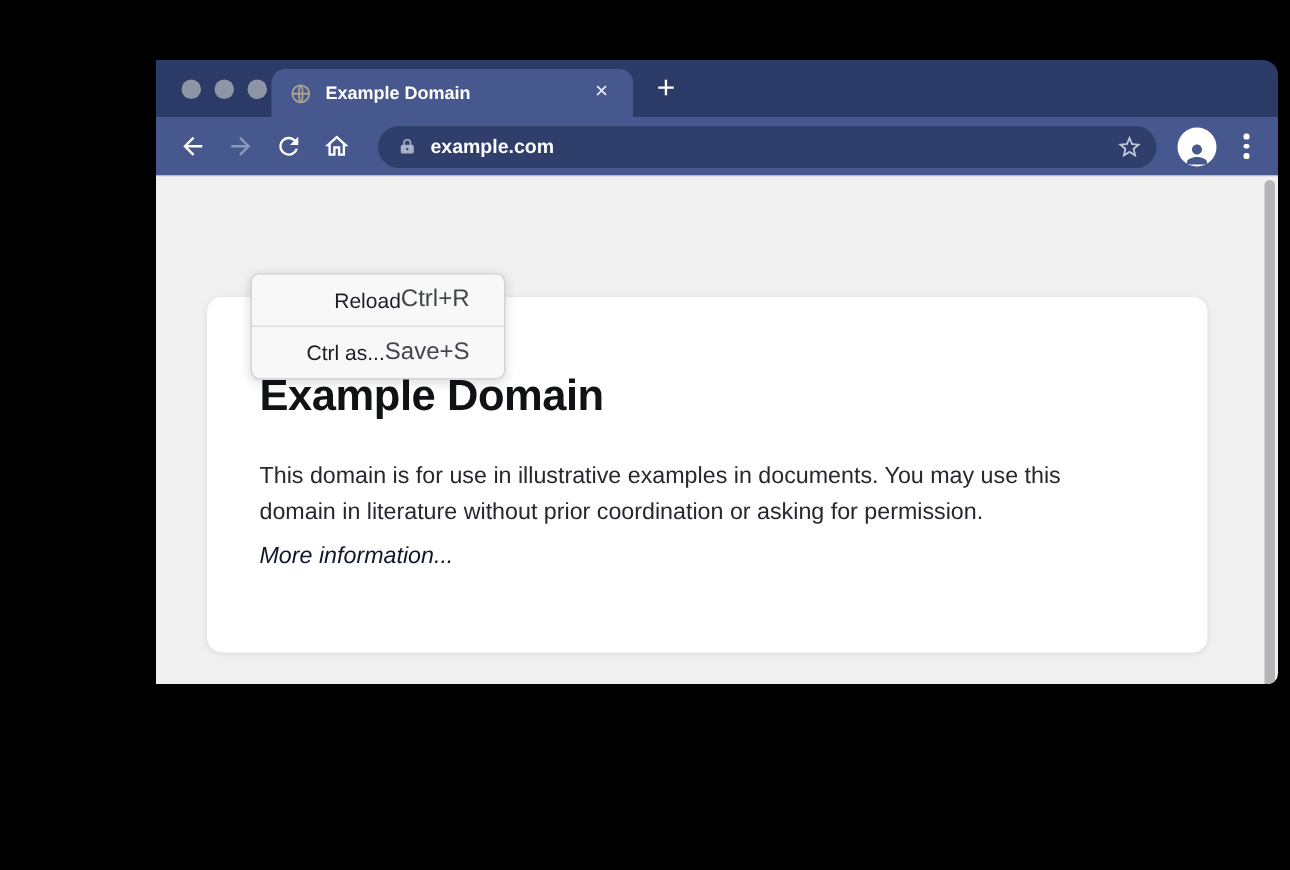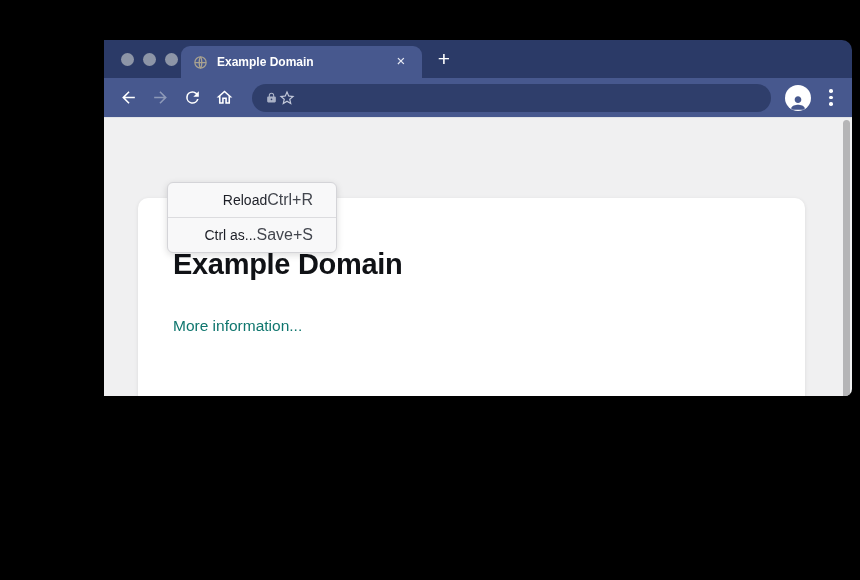--- a/index.html
+++ b/index.html
@@ -2,21 +2,21 @@
 <html><head>
 <meta charset="utf-8">
 <style>
   html,body{margin:0;padding:0;}
   body{
     width:860px;height:580px;background:#000;position:relative;overflow:hidden;
     font-family:"Liberation Sans", sans-serif;
     -webkit-font-smoothing:antialiased;
   }
   .window{
-    position:absolute;left:56px;top:40px;width:748px;height:356px;
+    position:absolute;left:56px;top:40px;width:748px;height:416px;
     border-radius:10px 10px 7px 7px;overflow:hidden;
     box-shadow:0 10px 30px rgba(0,0,0,.5);
     display:flex;flex-direction:column;padding-left:48px;
   }
   
   .tabstrip{position:relative;height:38px;background:#2b3a67;flex:none;}
   .traffic{position:absolute;left:17px;top:13px;display:flex;gap:9px;}
   .traffic i{width:13px;height:13px;border-radius:50%;background:#8d95a7;display:block;}
   .tab{
     position:absolute;left:77px;top:6px;width:241px;height:32px;
@@ -55,22 +55,22 @@
   .menu-dots i{width:3.5px;height:3.5px;border-radius:50%;background:#fff;display:block;}
   
   .content{position:relative;flex:1;background:#f0f0f1;border-top:1px solid #e2e4e8;}
   .card{
     position:absolute;left:34px;top:80px;width:667px;height:237px;background:#fff;
     border-radius:10px;box-shadow:0 1px 4px rgba(0,0,0,.09);
     padding:50px 60px 0 35px;box-sizing:border-box;
   }
   .h1{font-size:29px;font-weight:700;color:#101216;letter-spacing:-.3px;margin:0;}
   .body-text{margin:25px 0 0 0;font-size:15.5px;line-height:24px;color:#26282e;width:588px;}
-  .more-link{display:inline-block;margin-top:36px;font-size:15.5px;color:#0f766e;
-    text-decoration:none;}
+  .more-link{display:inline-block;margin-top:8px;font-size:15.5px;color:#0f172a;
+    text-decoration:none;font-style:italic;}
   
   .ctxmenu{
     position:absolute;left:63px;top:64px;width:170px;background:#f8f8f9;
     border:1px solid #d4d4d8;border-radius:6px;box-shadow:0 2px 7px rgba(0,0,0,.14);
     overflow:hidden;z-index:5;box-sizing:border-box;
   }
   .ctx-row{height:34px;display:flex;align-items:center;justify-content:flex-end;
     padding:0 23px 0 26px;}
   .ctx-label{font-size:14px;color:#1c1e26;}
   .ctx-short{font-size:16px;color:#43464e;}
@@ -123,20 +123,21 @@
       <svg viewBox="0 0 24 24" fill="#ffffff">
           <path d="M12 5.69l5 4.5V18h-2v-6H9v6H7v-7.81l5-4.5M12 3L2 12h3v8h6v-6h2v6h6v-8h3L12 3z"></path>
         </svg>
     </span>
     <div class="addressbar">
       <span class="lock-ic">
         <svg viewBox="0 0 24 24" fill="#a9b1c6">
             <path d="M18 10a2 2 0 0 1 2 2v7a2 2 0 0 1-2 2H6a2 2 0 0 1-2-2v-7a2 2 0 0 1 2-2h1V8a5 5 0 0 1 10 0v2h1m-6-5a3 3 0 0 0-3 3v2h6V8a3 3 0 0 0-3-3m0 12a1.5 1.5 0 1 0 0-3 1.5 1.5 0 0 0 0 3z"></path>
           </svg>
       </span>
+      <span class="url">example.com</span>
       <span class="star-ic">
         <svg viewBox="0 0 24 24" fill="#c3c9da">
             <path d="M22 9.24l-7.19-.62L12 2 9.19 8.63 2 9.24l5.46 4.73L5.82 21 12 17.27 18.18 21l-1.63-7.03L22 9.24zM12 15.4l-3.76 2.27 1-4.28-3.32-2.88 4.38-.38L12 6.1l1.71 4.04 4.38.38-3.32 2.88 1 4.28L12 15.4z"></path>
           </svg>
       </span>
     </div>
     <div class="avatar">
       <svg viewBox="0 0 24 24" fill="#47588e">
           <path d="M12 12c2.21 0 4-1.79 4-4s-1.79-4-4-4-4 1.79-4 4 1.79 4 4 4zm0 2c-2.67 0-8 1.34-8 4v2h16v-2c0-2.66-5.33-4-8-4z"></path>
         </svg>
@@ -157,19 +158,20 @@
       </div>
       <div class="ctx-div"></div>
       <div class="ctx-row">
         <span class="ctx-label">Ctrl as...</span>
         <span class="ctx-short">Save+S</span>
       </div>
     </div>
 
     <div class="card">
       <h1 class="h1">Example Domain</h1>
+      <p class="body-text">This domain is for use in illustrative examples in documents. You may use this domain in literature without prior coordination or asking for permission.</p>
       <a href="#" class="more-link">More information...</a>
     </div>
 
     <div class="scrollbar"></div>
   </div>
 
 </div>
 
 </body></html>

